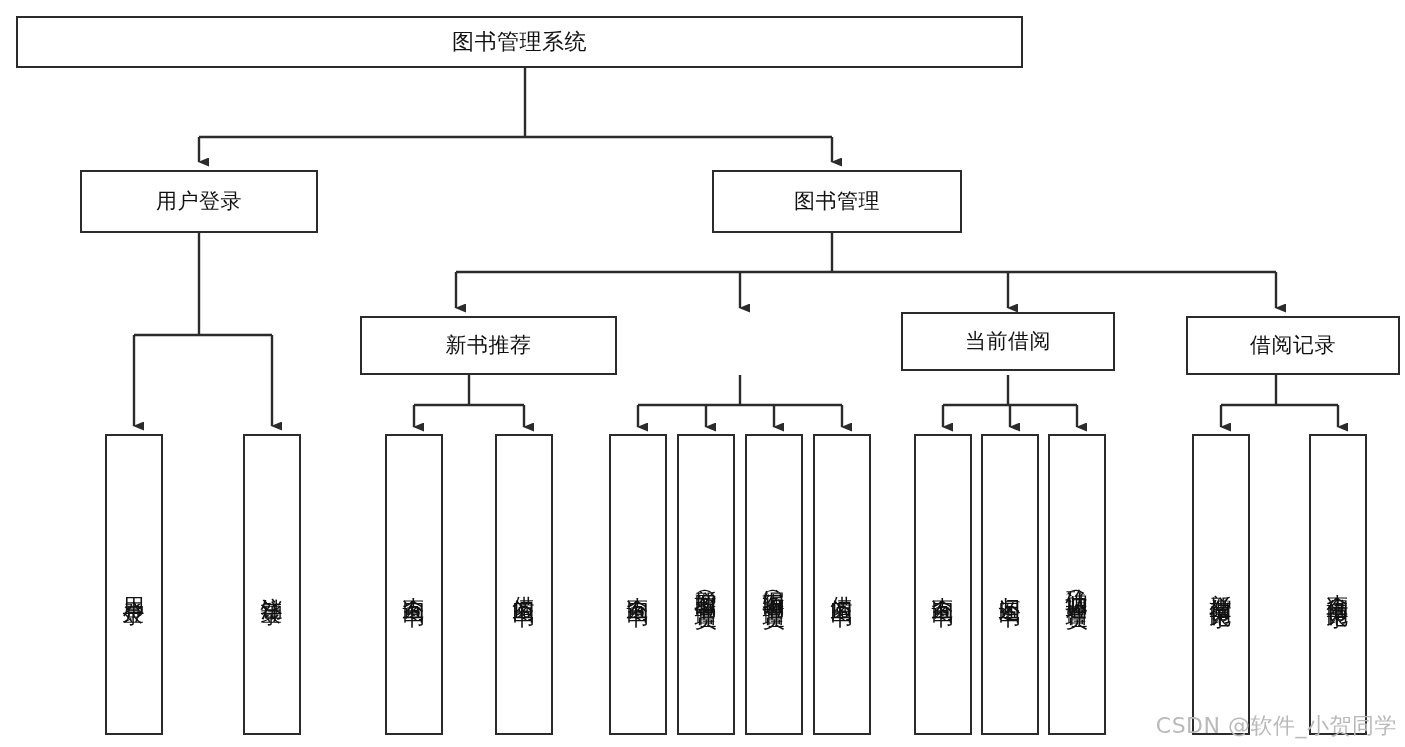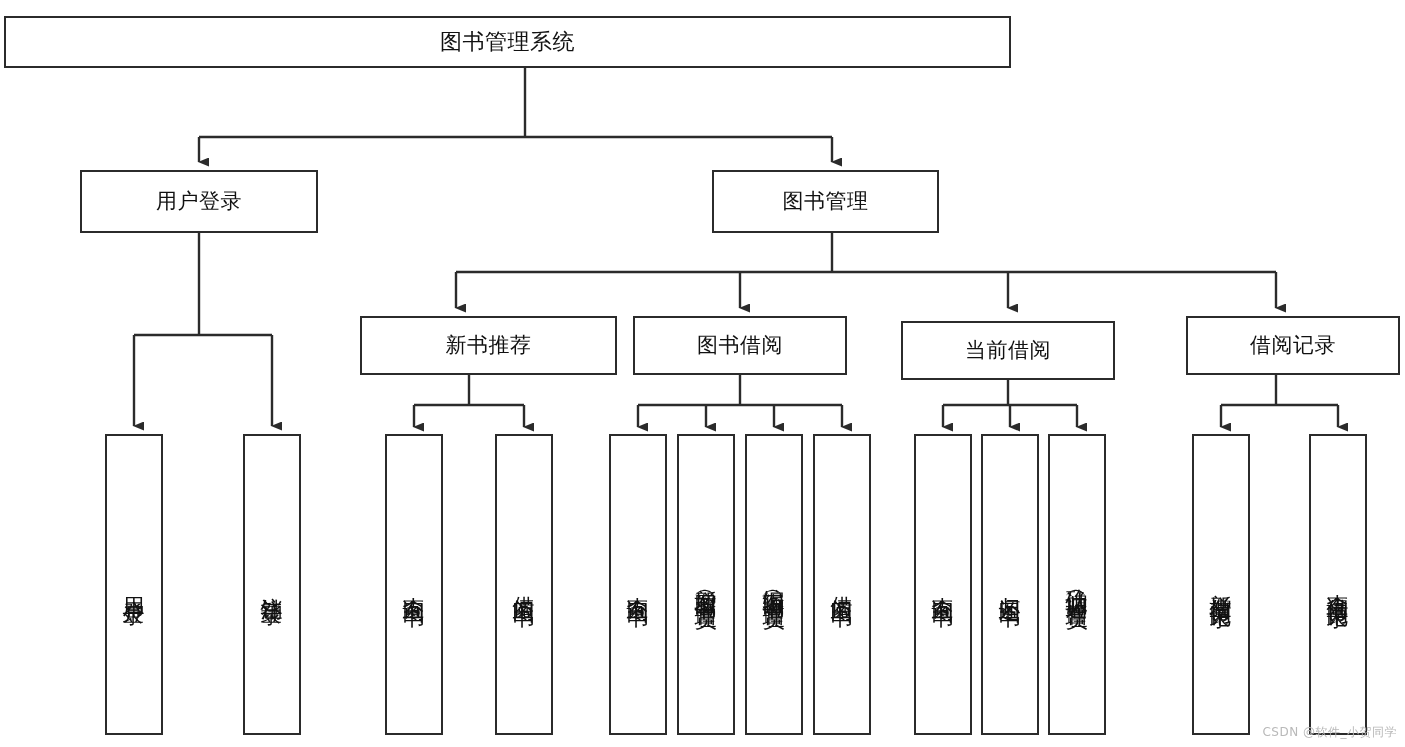--- a/index.html
+++ b/index.html
@@ -60,21 +60,21 @@
     font-size: 22px;
     line-height: 1.05;
     letter-spacing: 3px;
     white-space: nowrap;
     max-height: 280px;
   }
   #watermark {
     position: absolute;
     right: 8px;
     bottom: 6px;
-    font-size: 12px;
+    font-size: 22px;
     color: #b9b9b9;
     letter-spacing: 0.5px;
     user-select: none;
     white-space: nowrap;
     text-align: center;
   }
 </style>
 </head>
 <body>
 
@@ -123,38 +123,35 @@
       <path d="M1010,405 L1010,427" marker-end="url(#arrowhead)"></path>
       <path d="M1077,405 L1077,427" marker-end="url(#arrowhead)"></path>
 
       <path d="M1276,375 L1276,405"></path>
       <path d="M1221,405 L1338,405"></path>
       <path d="M1221,405 L1221,427" marker-end="url(#arrowhead)"></path>
       <path d="M1338,405 L1338,427" marker-end="url(#arrowhead)"></path>
     </g>
   </svg>
 
-  <div class="node horiz root" style="left:4px; top:16px; width:1007px; height:52px;">
+  <div class="node horiz root" style="left:16px; top:16px; width:1007px; height:52px;">
     <span class="label">图书管理系统</span>
   </div>
 
   <div class="node horiz" style="left:80px; top:170px; width:238px; height:63px;">
     <span class="label">用户登录</span>
   </div>
-  <div class="node horiz" style="left:712px; top:170px; width:227px; height:63px;">
+  <div class="node horiz" style="left:712px; top:170px; width:250px; height:63px;">
     <span class="label">图书管理</span>
   </div>
 
   <div class="node horiz" style="left:360px; top:316px; width:257px; height:59px;">
     <span class="label">新书推荐</span>
   </div>
-  <div class="node horiz" style="left:633px; top:316px; width:214px; height:59px;">
-    <span class="label">图书借阅</span>
-  </div>
-  <div class="node horiz" style="left:901px; top:321px; width:214px; height:59px;">
+  <div class="node horiz" style="left:901px; top:312px; width:214px; height:59px;">
     <span class="label">当前借阅</span>
   </div>
   <div class="node horiz" style="left:1170px; top:316px; width:214px; height:59px;margin-left:16px;">
     <span class="label">借阅记录</span>
   </div>
 
   <div class="node vert" style="left:105px; top:434px; width:58px; height:301px;">
     <span class="label">用户登录</span>
   </div>
   <div class="node vert" style="left:243px; top:434px; width:58px; height:301px;">

